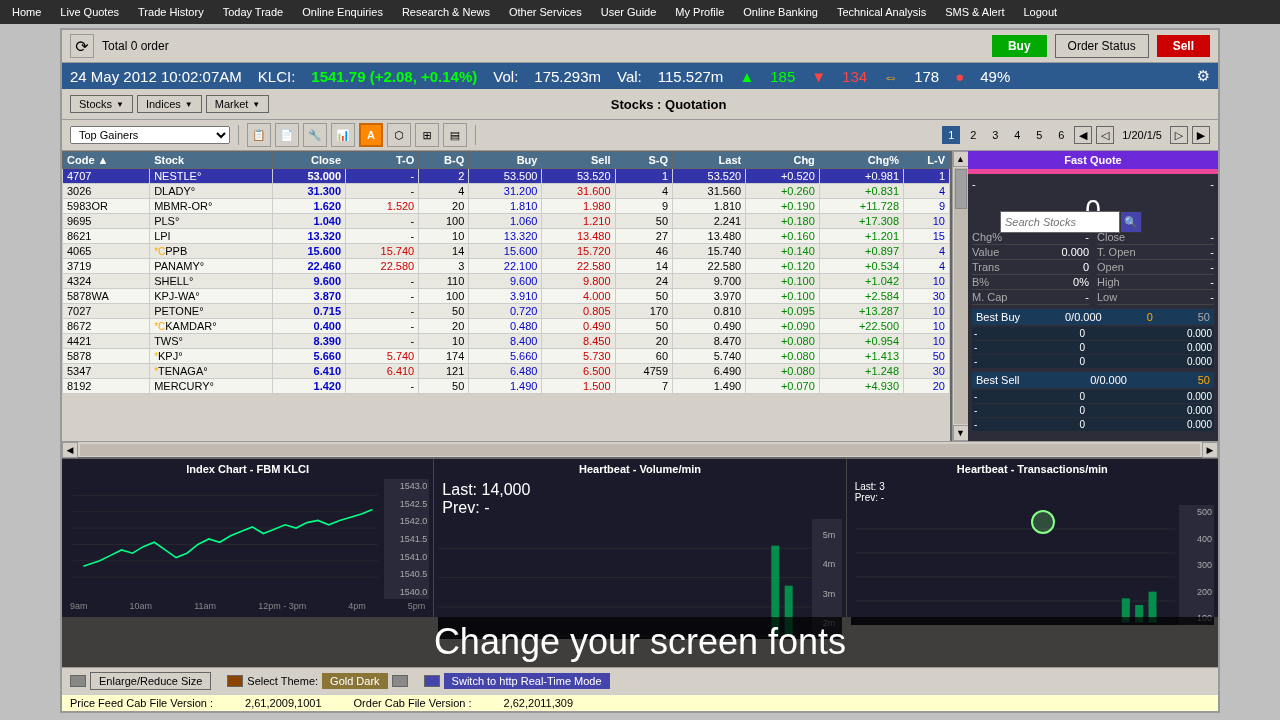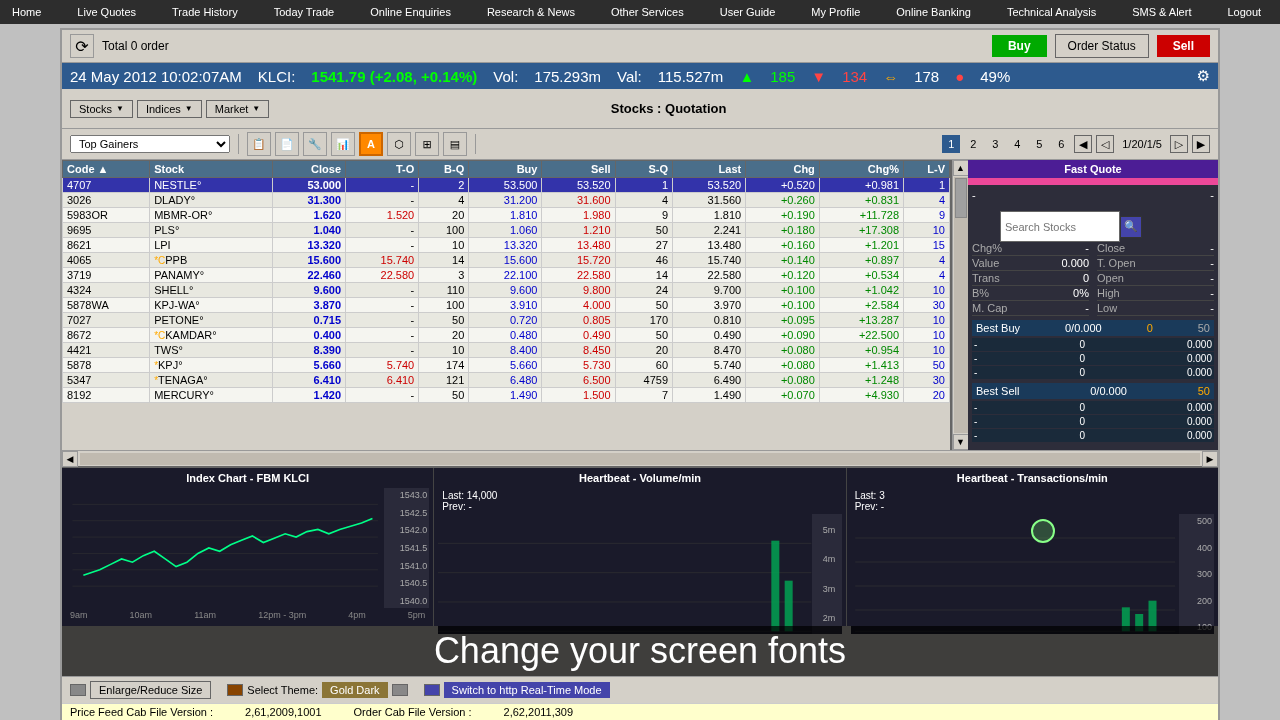--- a/index.html
+++ b/index.html
@@ -1,19 +1,19 @@
 <!DOCTYPE html>
 <html><head>
   <meta charset="utf-8">
   <style>
     * { margin: 0; padding: 0; box-sizing: border-box; }
     body { width: 1280px; height: 720px; overflow: hidden; font-family: Arial, sans-serif; font-size: 11px; background: #c0c0c0; }
     
     
-    #top-nav { background: #2d2d2d; color: #fff; display: flex; align-items: center; height: 24px; padding: 0 4px; gap: 20px; }
+    #top-nav { background: #2d2d2d; color: #fff; display: flex; align-items: center; height: 24px; padding: 0 4px; gap: 3px; }
     .nav-item { color: #fff; padding: 2px 8px; font-size: 11px; cursor: pointer; white-space: nowrap; }
     
     
     #main-container { background: #d4d0c8; border: 2px solid #999; margin: 4px 60px; }
     
     
     #order-bar { background: #d4d0c8; display: flex; align-items: center; padding: 4px 8px; border-bottom: 1px solid #999; gap: 8px; }
     #order-bar .icon-btn { width: 24px; height: 24px; background: #d4d0c8; border: 1px solid #999; cursor: pointer; display: flex; align-items: center; justify-content: center; font-size: 16px; }
     #order-status-text { margin-left: auto; font-size: 12px; }
     .buy-btn { background: #00aa00; color: #fff; border: none; padding: 4px 16px; font-size: 12px; font-weight: bold; cursor: pointer; }
@@ -51,21 +51,21 @@
     .stock-table td { padding: 1px 4px; text-align: right; border: 1px solid #ccc; white-space: nowrap; }
     .stock-table td:first-child, .stock-table td:nth-child(2) { text-align: left; }
     .stock-table tr:nth-child(odd) { background: #f5f5f0; }
     .stock-table tr:nth-child(even) { background: #e8e8e0; }
     .stock-table tr.selected { background: #3333aa; color: #fff; }
     .stock-table tr.selected td { color: #fff; }
     .pos-chg { color: #008800; }
     
     
     #fast-quote { width: 250px; background: #2d2d3a; color: #fff; font-size: 11px; overflow: hidden; }
-    #fq-header { background: #4c1d95; padding: 3px 18px; font-weight: bold; text-align: center; border-bottom: 7px solid #ec4899; }
+    #fq-header { background: #6d28d9; padding: 3px 18px; font-weight: bold; text-align: center; border-bottom: 5px solid #ec4899; }
     #fq-body { padding: 4px; }
     #fq-top { display: flex; justify-content: space-between; margin-bottom: 4px; }
     #fq-counter { text-align: center; font-size: 28px; color: #fff; margin: 4px 0; }
     .fq-row { display: flex; justify-content: space-between; padding: 1px 0; border-bottom: 1px solid #444; }
     .fq-label { color: #aaa; }
     .fq-val { color: #fff; }
     .fq-section { background: #1a3a5a; padding: 2px 4px; margin: 4px 0 2px 0; display: flex; justify-content: space-between; align-items: center; }
     .fq-bid-row { display: flex; justify-content: space-between; padding: 1px 2px; font-size: 10px; background: #1a2a3a; margin: 1px 0; }
     
     
@@ -175,21 +175,21 @@
     </div>
 
     <div style="display:flex; align-items:center; background:#d4d0c8; border-bottom: 1px solid #999; padding: 4px 8px;">
       <div id="top-dropdowns" style="display:flex; gap:4px; align-items:center; padding:0;">
         <button class="dropdown-btn">Stocks</button>
         <button class="dropdown-btn">Indices</button>
         <button class="dropdown-btn">Market</button>
       </div>
       <div class="stocks-title" style="flex:1; text-align:center;">Stocks : Quotation</div>
       <div id="search-area" style="position:relative; display:flex; align-items:center;">
-        <input id="search-input" class="search-input" type="text" style="width: 120px; height: 31px; border: 1px solid rgb(102, 102, 102); padding: 2px 4px; font-size: 11px;" placeholder="Search Stocks">
+        <input id="search-input" class="search-input" type="text" style="width: 120px; height: 22px; border: 1px solid rgb(102, 102, 102); padding: 2px 4px; font-size: 11px; font-style: italic;" placeholder="Search Stocks">
         <div id="search-btn" class="search-btn" style="width:22px; height:22px; background:#4444aa; border:1px solid #333; cursor:pointer; color:#fff; display:flex; align-items:center; justify-content:center;">🔍</div>
       </div>
     </div>
 
     <div style="display:flex; align-items:center; background:#d4d0c8; padding:3px 8px; gap:4px; border-bottom:1px solid #999;">
       <div id="gainers-container" style="display:flex; align-items:center; gap:2px;">
         <select class="gainers-dropdown" style="width:160px; font-size:11px; padding:1px 4px;">
           <option>Top Gainers</option>
         </select>
       </div>
@@ -602,21 +602,21 @@
           <span class="chart-x-label">10am</span>
           <span class="chart-x-label">11am</span>
           <span class="chart-x-label">12pm - 3pm</span>
           <span class="chart-x-label">4pm</span>
           <span class="chart-x-label">5pm</span>
         </div>
       </div>
 
       <div id="heartbeat-vol">
         <div class="chart-header">Heartbeat - Volume/min</div>
-        <div style="color:#fff; font-size:10px; padding:2px 4px;">
+        <div style="color:#fff; font-size:16px; padding:2px 4px;">
           <span>Last: 14,000</span><br>
           <span>Prev: -</span>
         </div>
         <div class="chart-body">
           <svg class="chart-canvas" viewBox="0 0 280 90" style="flex:1; background:#1a1a2a;">
             <line x1="0" y1="22" x2="280" y2="22" stroke="#333" stroke-width="0.5"></line>
             <line x1="0" y1="44" x2="280" y2="44" stroke="#333" stroke-width="0.5"></line>
             <line x1="0" y1="66" x2="280" y2="66" stroke="#333" stroke-width="0.5"></line>
             <line x1="0" y1="88" x2="280" y2="88" stroke="#333" stroke-width="0.5"></line>
 

